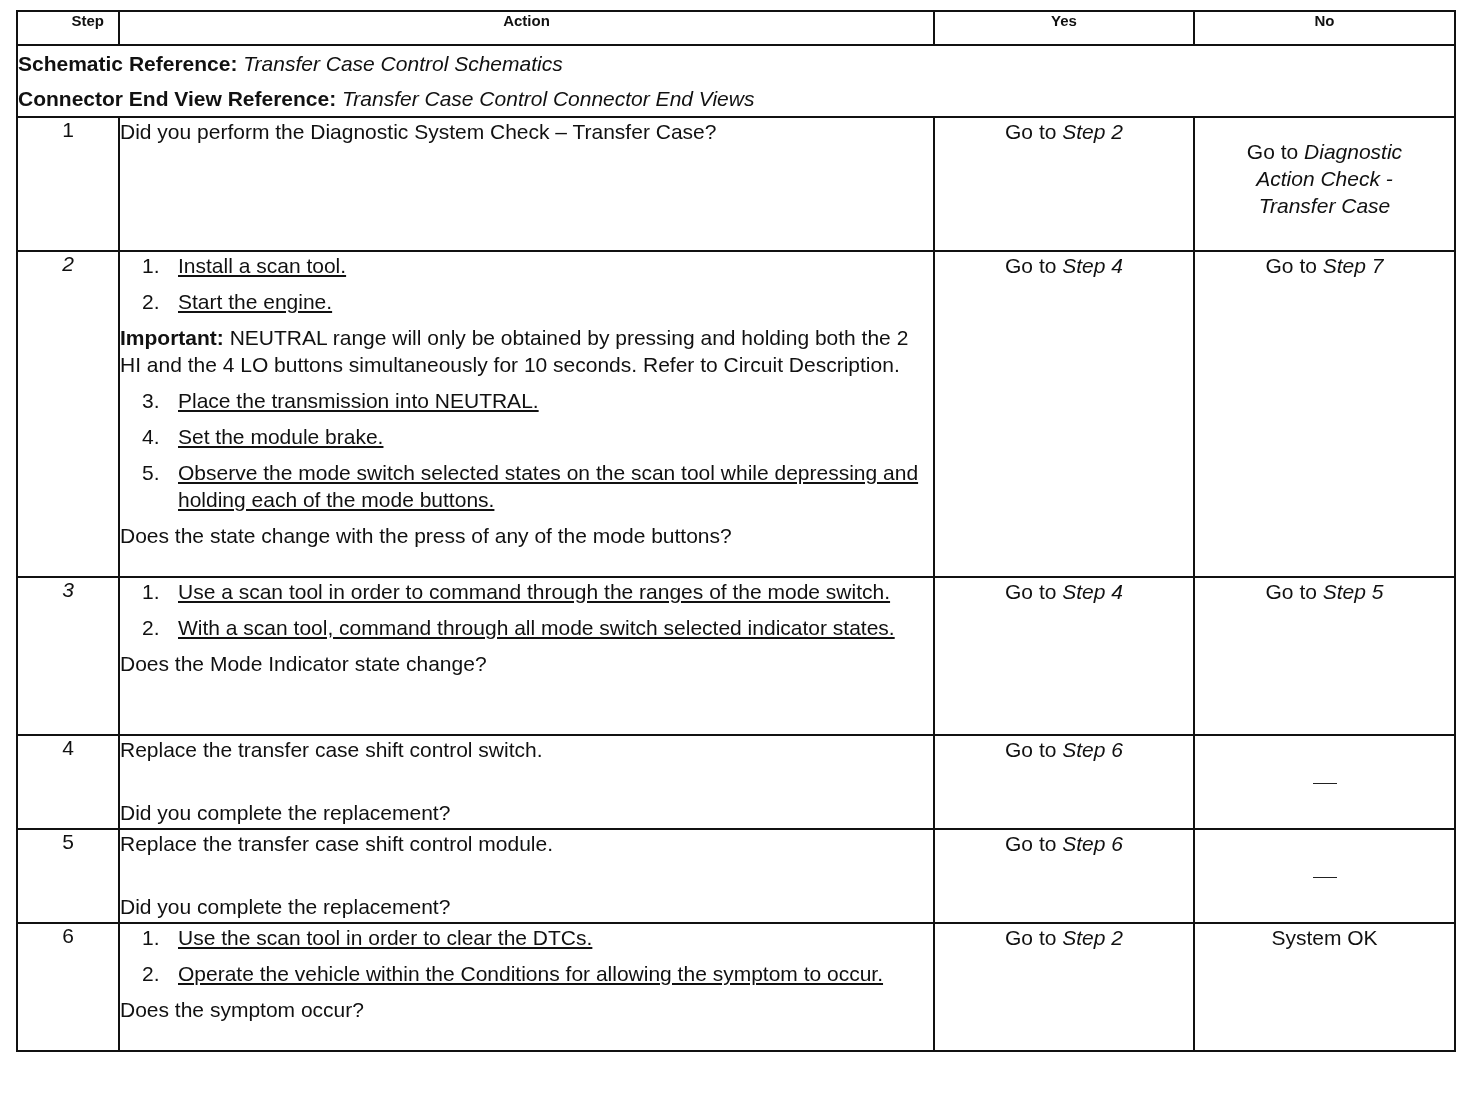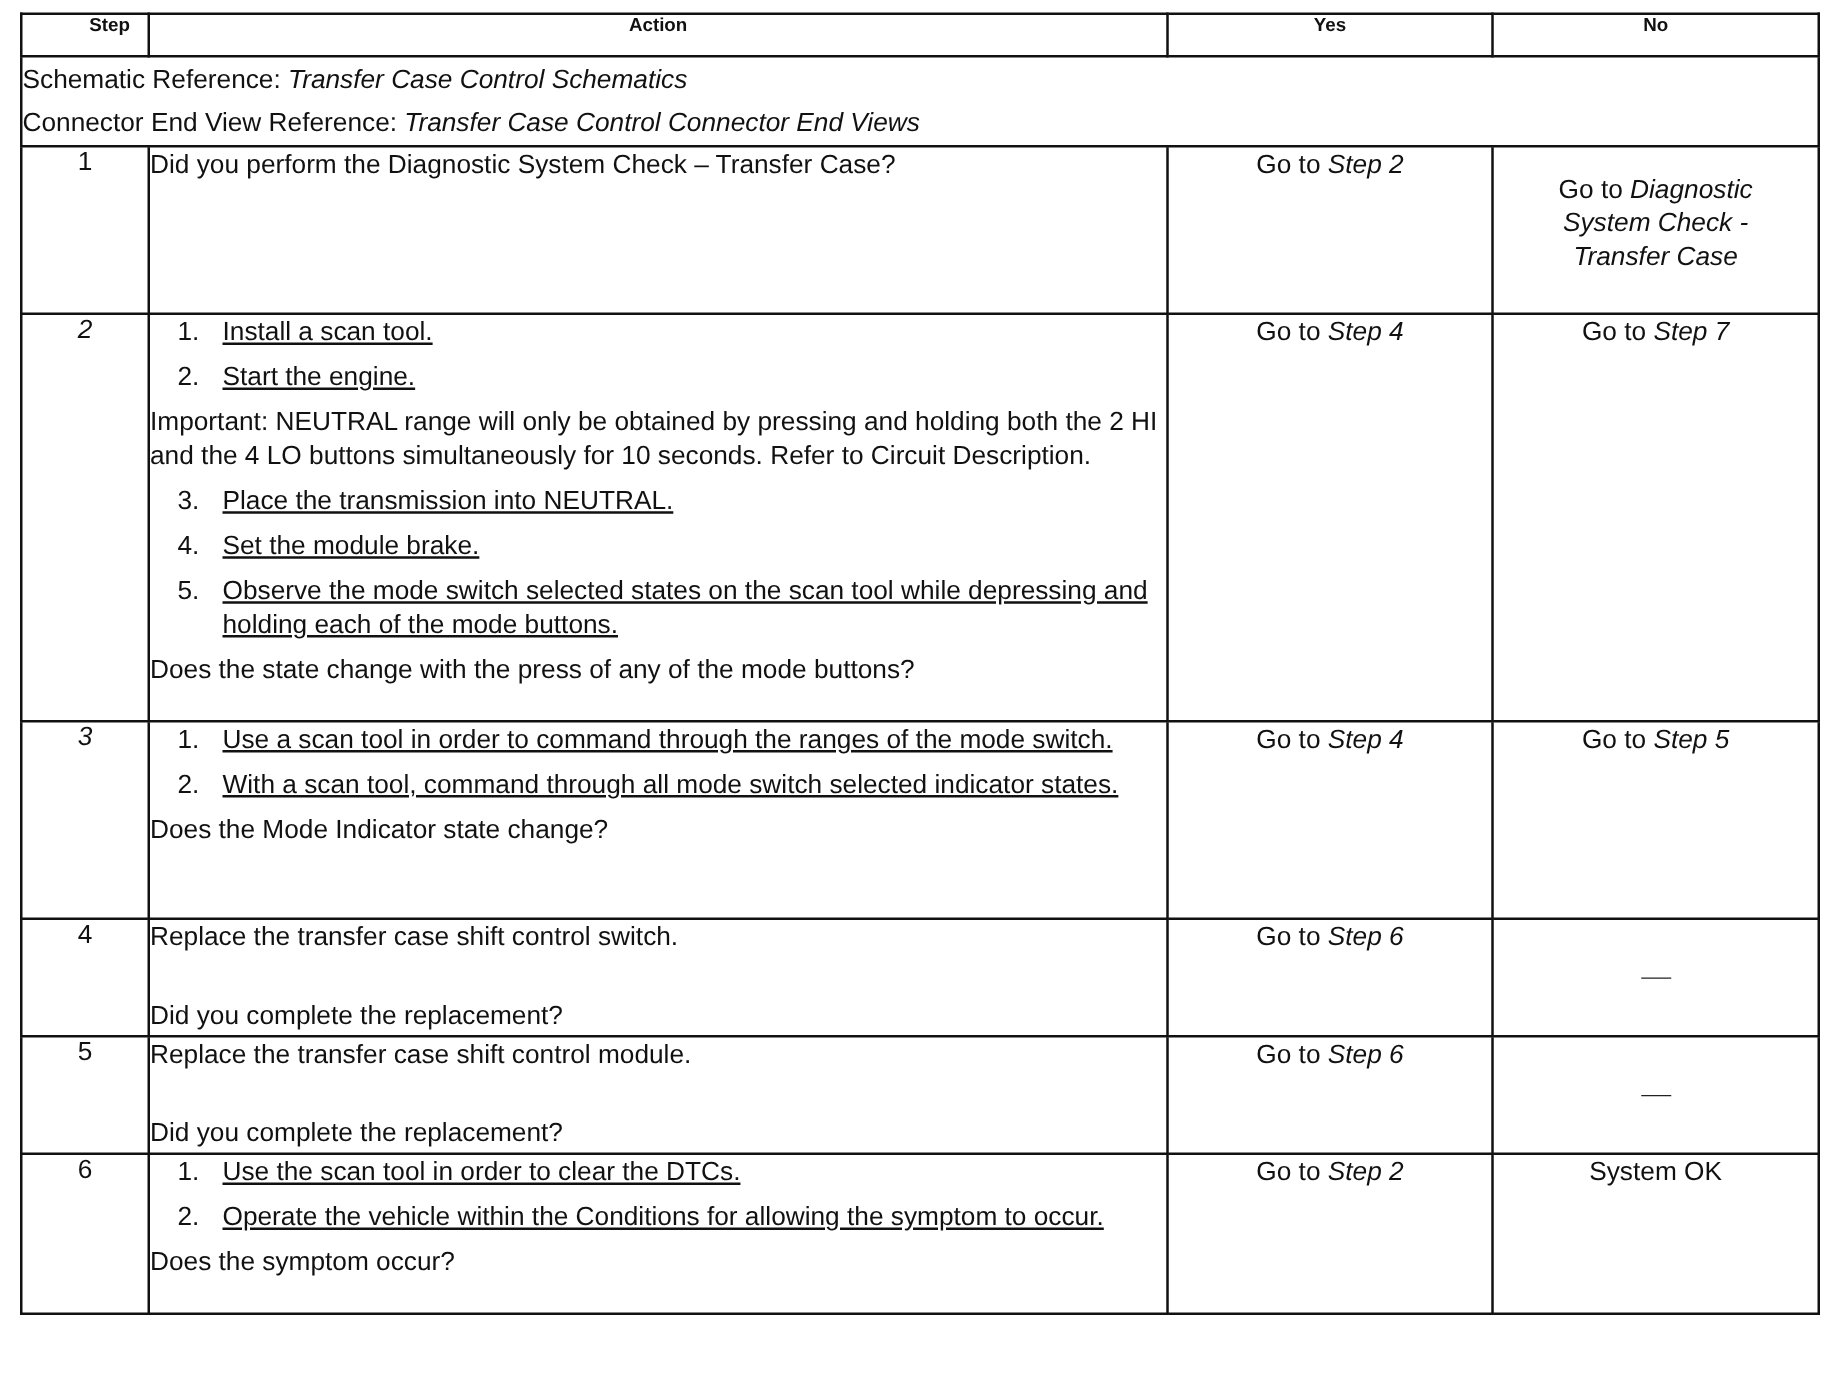--- a/index.html
+++ b/index.html
@@ -41,21 +41,21 @@
       vertical-align: middle;
       font-size: 15px;
     }
     th.hdr.step-h { text-align: right; padding-right: 14px; }
 
     td.ref {
       padding: 6px 16px 4px 16px;
       height: 64px;
     }
     .ref-line { line-height: 35px; }
-    .ref-label { font-weight: normal; }
+    .ref-label { font-weight: bold; }
     .ref-value { font-style: italic; }
 
     td.step-num {
       text-align: center;
       vertical-align: middle;
       padding-right: 6px;
     }
     td.step-num.ital { font-style: italic; }
 
     td.action {
@@ -63,21 +63,21 @@
       line-height: 27px;
     }
     .num-item {
       display: flex;
       padding-left: 22px;
       margin-bottom: 9px;
     }
     .num-item .n { width: 36px; flex: none; }
     .num-item .t { flex: 1; text-decoration: underline; }
     .para { margin-bottom: 9px; }
-    .para b { font-weight: normal; }
+    .para b { font-weight: bold; }
     .question { margin-top: 0; }
     .spacer { height: 36px; }
 
     td.yes, td.no {
       text-align: center;
       vertical-align: bottom;
       padding-bottom: 6px;
       line-height: 27px;
     }
     td.no.top {
@@ -139,21 +139,21 @@
   <tr class="r1">
     <td class="step-num">1</td>
     <td class="action">
       <div class="question">Did you perform the Diagnostic System Check – Transfer Case?</div>
     </td>
     <td class="yes">
       <span>Go to </span><span class="it">Step 2</span>
     </td>
     <td class="no top">
       <div><span>Go to </span><span class="it">Diagnostic</span></div>
-      <div class="it">System Check -</div>
+      <div class="it">Action Check -</div>
       <div class="it">Transfer Case</div>
     </td>
   </tr>
 
   <tr class="r2">
     <td class="step-num ital">2</td>
     <td class="action">
       <div class="num-item">
         <span class="n">1.</span>
         <span class="t">Install a scan tool.</span>

